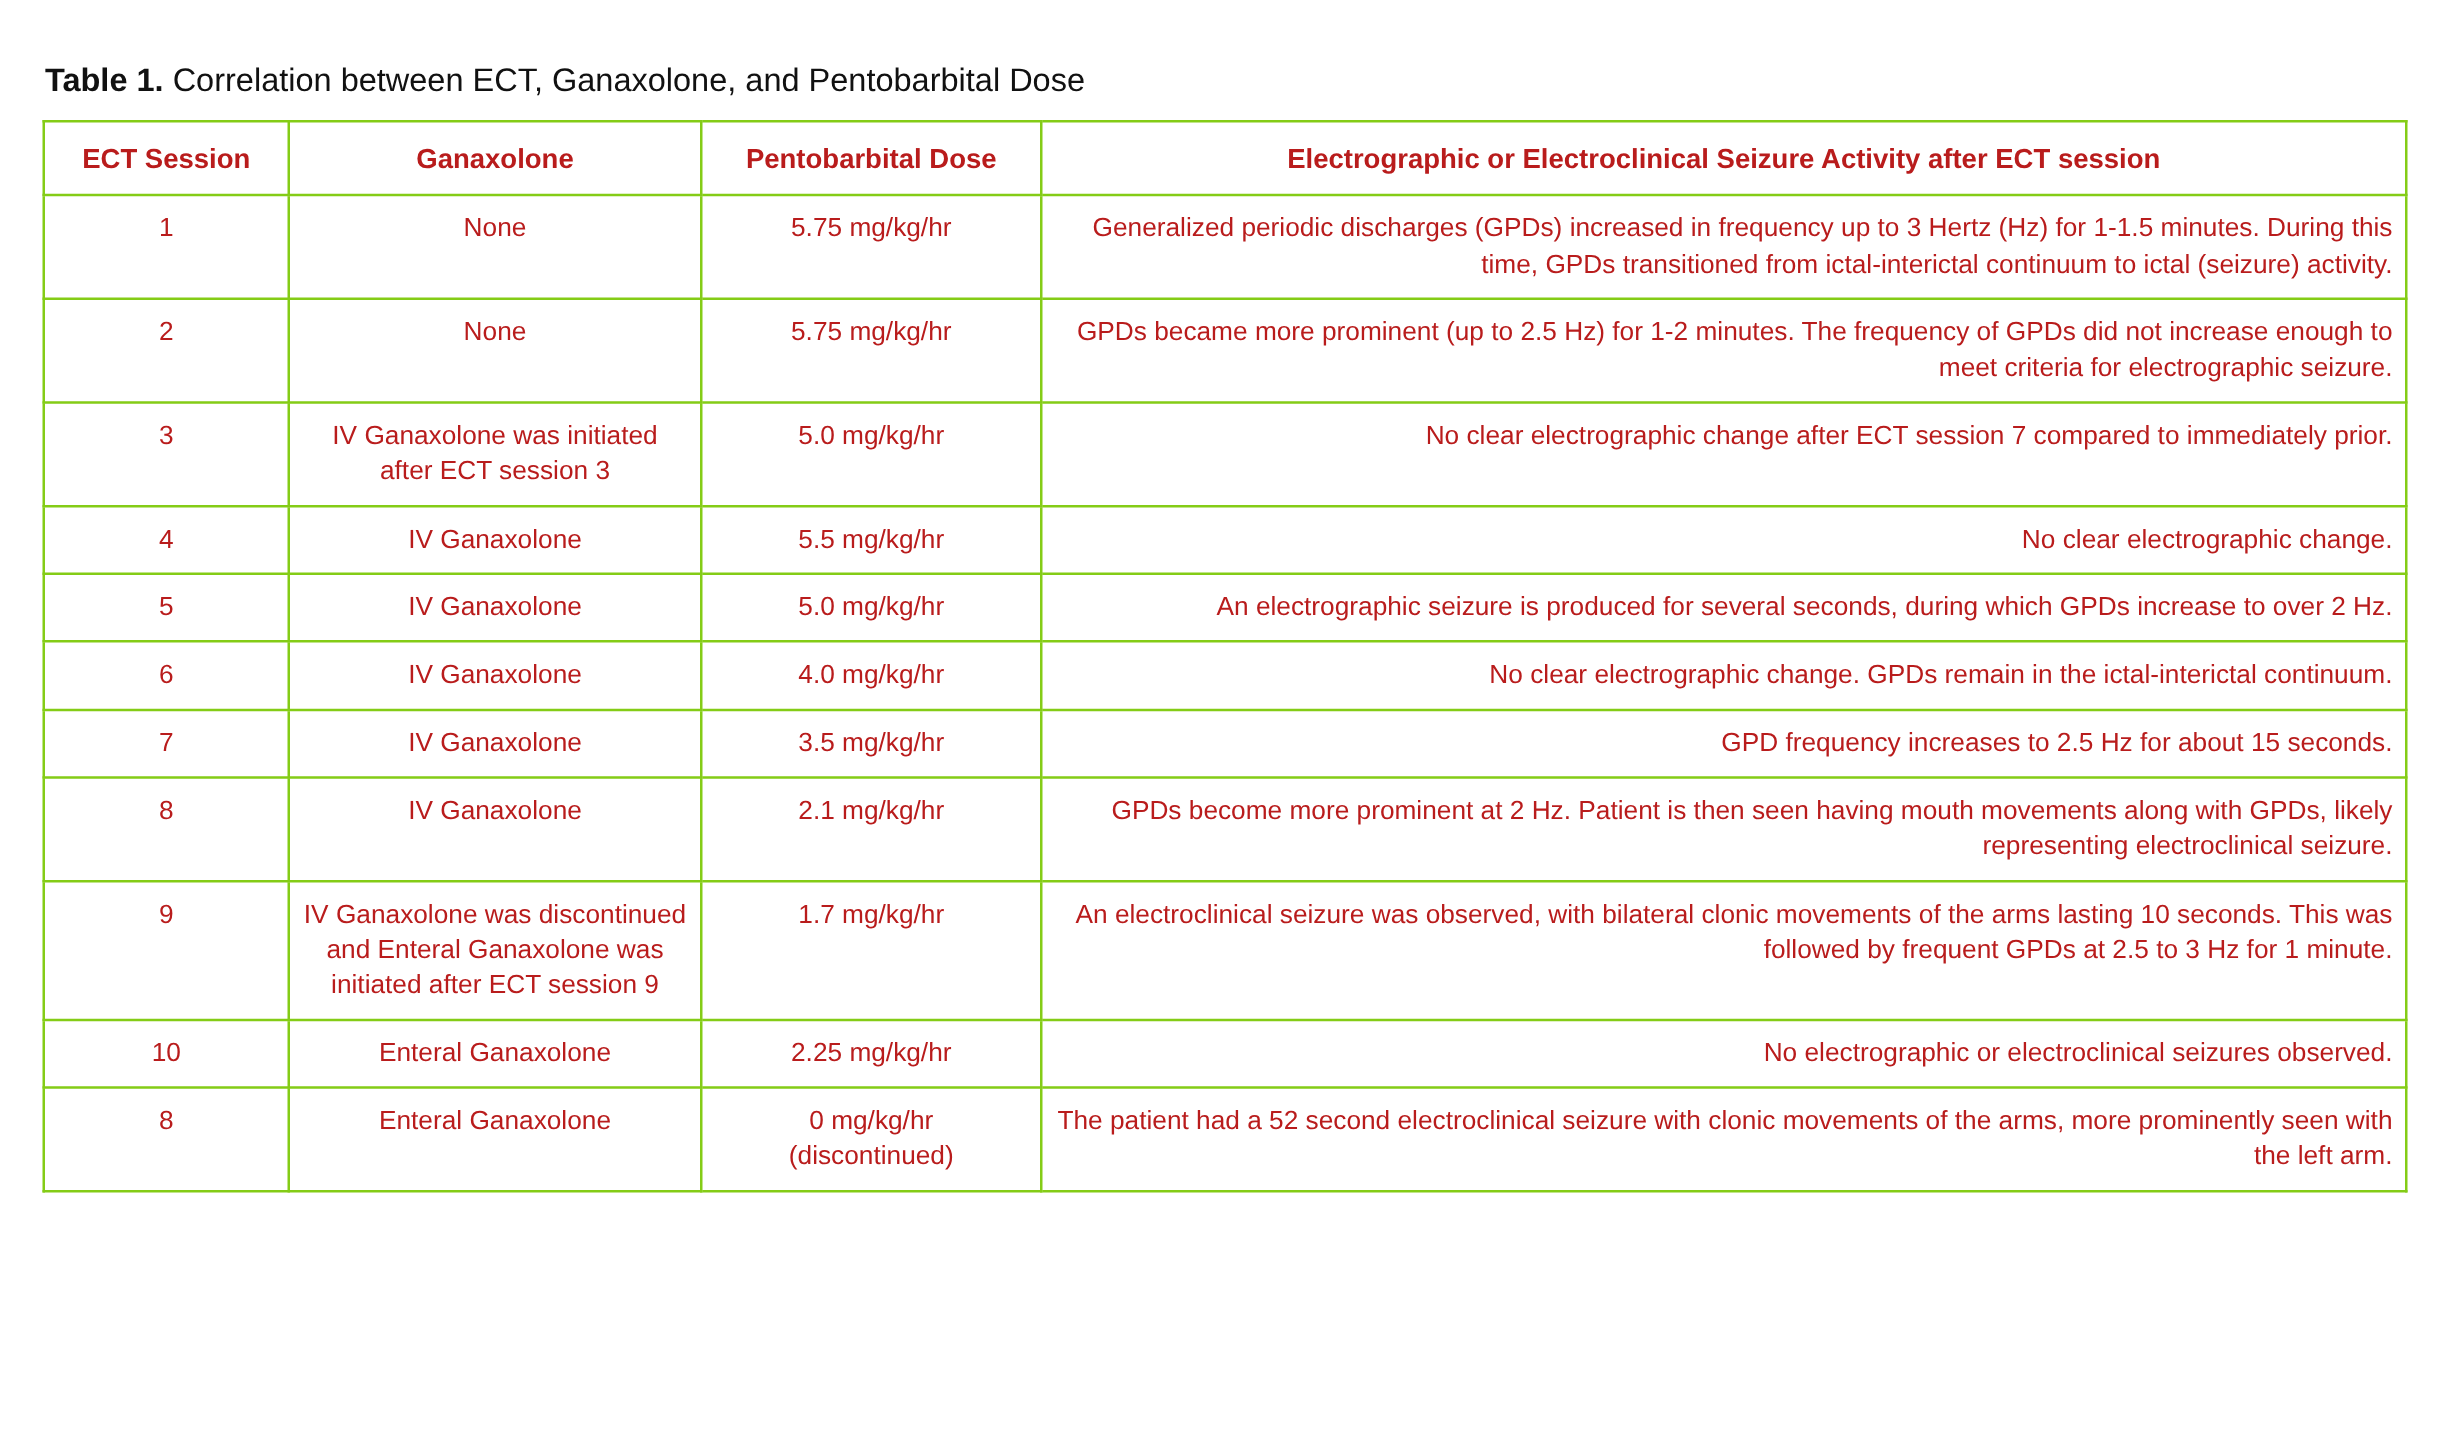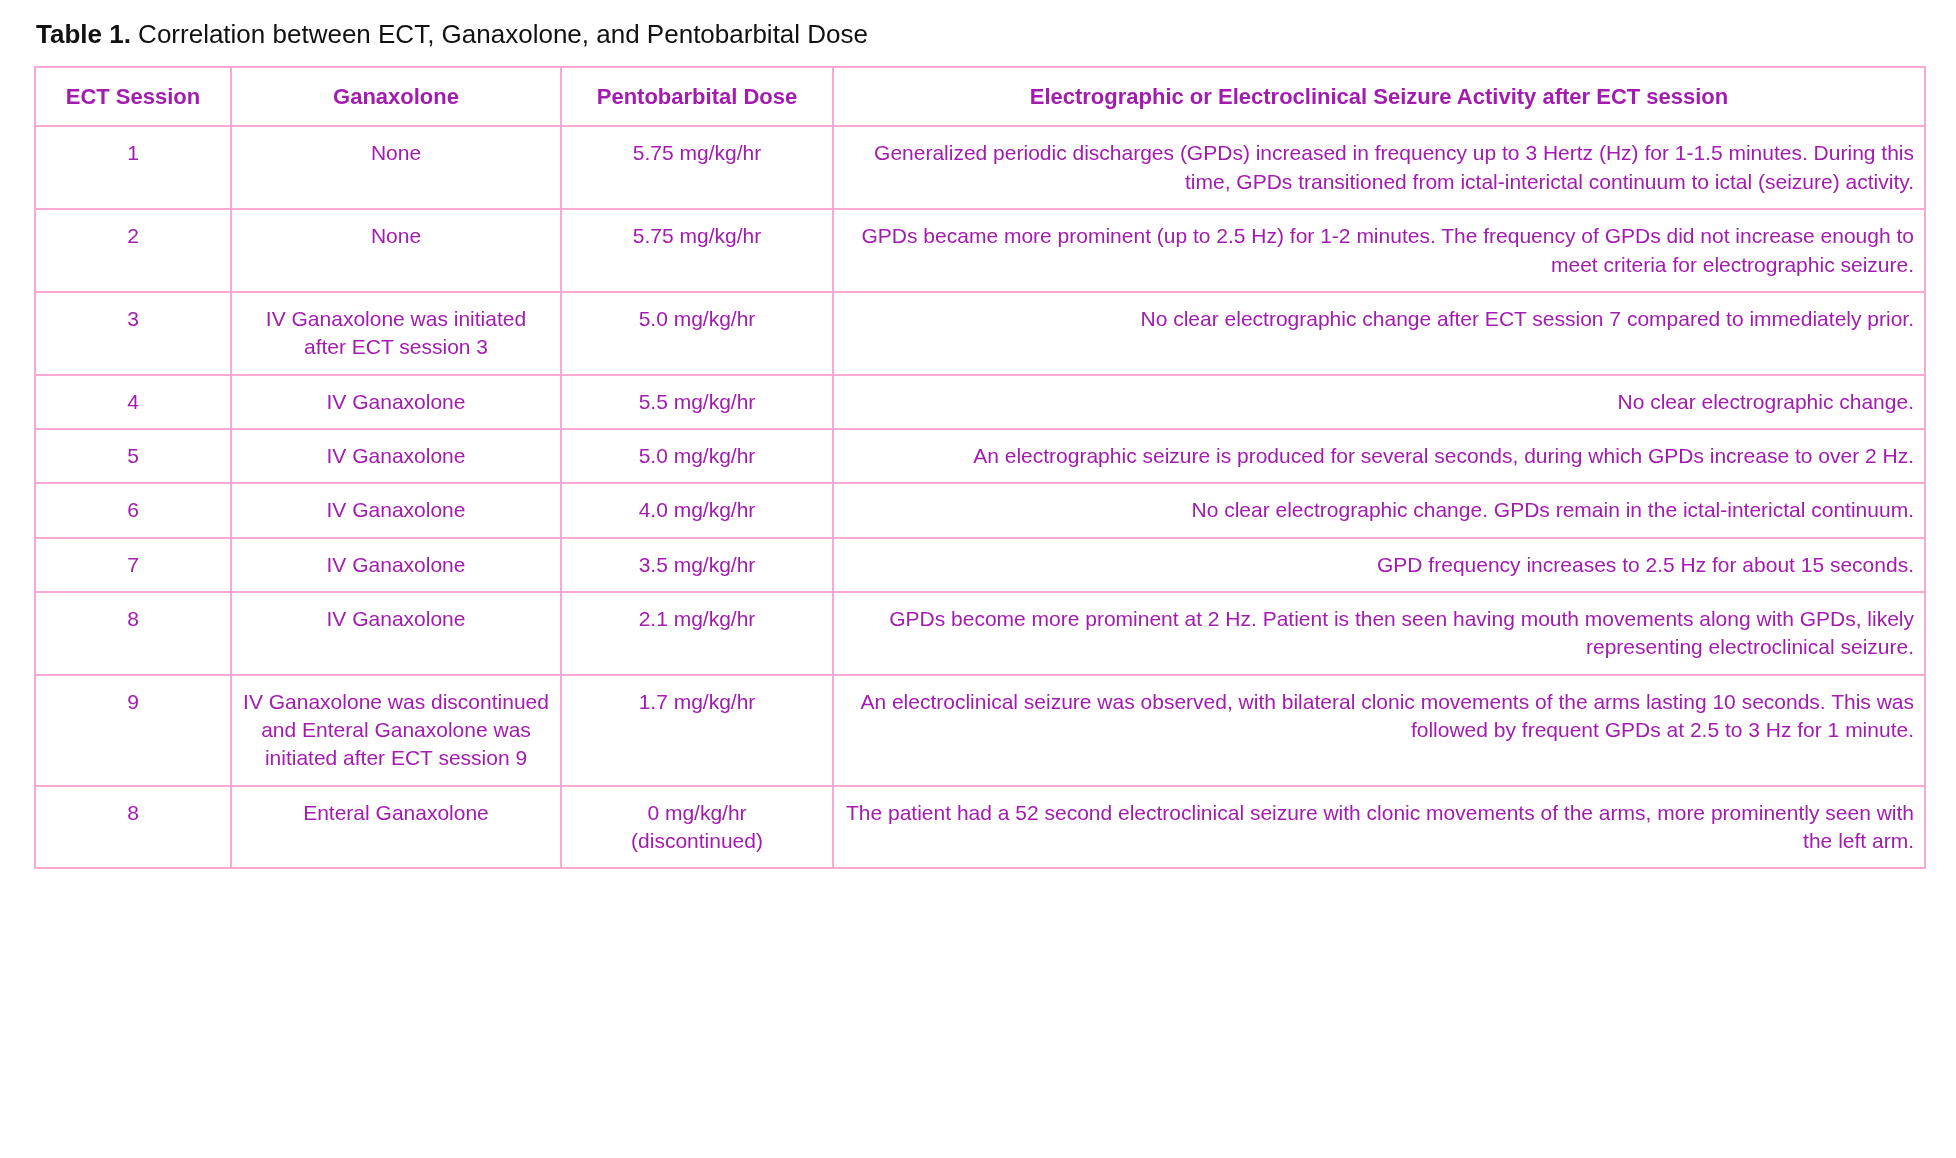--- a/index.html
+++ b/index.html
@@ -10,41 +10,42 @@
   body {
     width: 1956px;
     height: 1158px;
     font-family: "Liberation Sans", sans-serif;
     color: #000000;
     overflow: hidden;
   }
   .page {
     padding: 18px 34px 0 34px;
     box-sizing: border-box;
+    margin-top: 30px;
   }
   .caption {
     font-size: 26px;
     line-height: 1.3;
     margin: 0 0 14px 2px;
     color: #111111;
   }
   .caption .label {
     font-weight: bold;
   }
   table.t1 {
     border-collapse: collapse;
     width: 1890px;
     table-layout: fixed;
   }
   table.t1 th, table.t1 td {
-    border: 2px solid #f9a8d4;
+    border: 2px solid #84cc16;
     vertical-align: top;
     font-size: 21px;
     line-height: 1.35;
-    color: #a21caf;
+    color: #b91c1c;
   }
   table.t1 th {
     font-weight: bold;
     text-align: center;
     padding: 14px 10px;
     font-size: 22px;
     vertical-align: middle;
   }
   table.t1 td {
     padding: 12px 10px;
@@ -136,20 +137,26 @@
         <td class="center">2.1 mg/kg/hr</td>
         <td class="desc">GPDs become more prominent at 2 Hz. Patient is then seen having mouth movements along with GPDs, likely representing electroclinical seizure.</td>
       </tr>
       <tr>
         <td class="center">9</td>
         <td class="center">IV Ganaxolone was discontinued and Enteral Ganaxolone was initiated after ECT session 9</td>
         <td class="center">1.7 mg/kg/hr</td>
         <td class="desc">An electroclinical seizure was observed, with bilateral clonic movements of the arms lasting 10 seconds. This was followed by frequent GPDs at 2.5 to 3 Hz for 1 minute.</td>
       </tr>
       <tr>
+        <td class="center">10</td>
+        <td class="center">Enteral Ganaxolone</td>
+        <td class="center">2.25 mg/kg/hr</td>
+        <td class="desc">No electrographic or electroclinical seizures observed.</td>
+      </tr>
+      <tr>
         <td class="center">8</td>
         <td class="center">Enteral Ganaxolone</td>
         <td class="center" style="white-space: pre-line; border-radius: 25px;">0 mg/kg/hr
 (discontinued)</td>
         <td class="desc">The patient had a 52 second electroclinical seizure with clonic movements of the arms, more prominently seen with the left arm.</td>
       </tr>
     </tbody>
   </table>
 
 </div>

